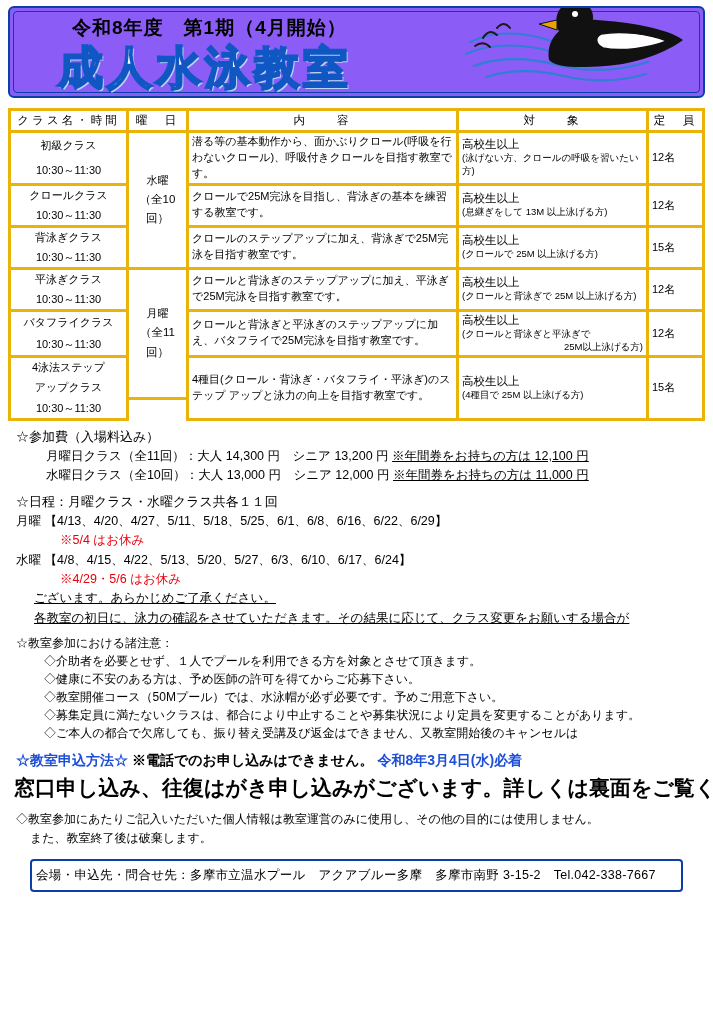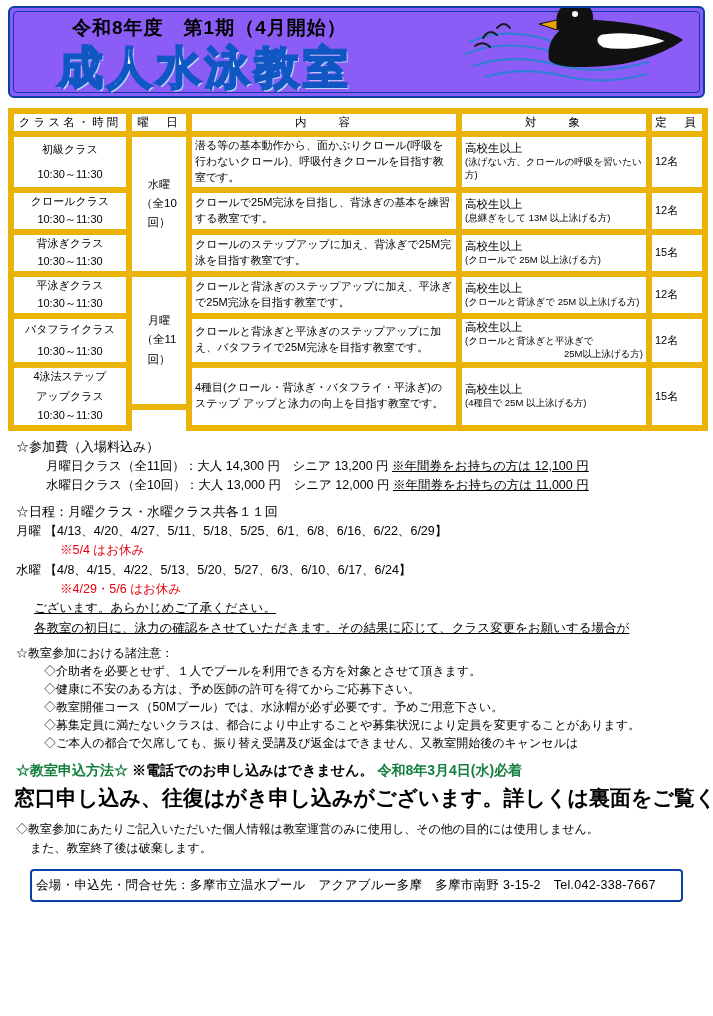--- a/index.html
+++ b/index.html
@@ -70,21 +70,21 @@
   }
 
   
   table.main {
     border-collapse: collapse;
     margin: 10px 8px 0 8px;
     width: 697px;
     table-layout: fixed;
   }
   table.main th, table.main td {
-    border: 6px solid #eab308;
+    border: 3px solid #eab308;
     padding: 1px 3px;
     vertical-align: middle;
     font-size: 11px;
   }
   table.main th {
     font-weight: normal;
     text-align: center;
     height: 22px;
     font-size: 11.5px;
     letter-spacing: 3px;
@@ -113,21 +113,21 @@
   .ul { text-decoration: underline; }
   .red { color: #e8000d; }
   .indent1 { padding-left: 30px; }
   .indent2 { padding-left: 44px; }
   .indent3 { padding-left: 18px; }
   .small { font-size: 11.5px; }
   .notes div { padding-left: 28px; font-size: 12px; line-height: 1.5; }
   .notes div.cont { padding-left: 46px; }
 
   .apply-head { margin: 10px 16px 0 16px; font-size: 14px; font-weight: bold; }
-  .apply-head .rd { color: #15803d; }
+  .apply-head .rd { color: #1d4ed8; }
   .apply-big {
     margin: 4px 14px 0 14px;
     font-size: 21px;
     font-weight: bold;
     letter-spacing: 0px;
     white-space: nowrap;
   }
   .privacy { margin: 8px 16px 0 16px; font-size: 12px; line-height: 1.55; }
   .privacy .c2 { padding-left: 14px; }
 

